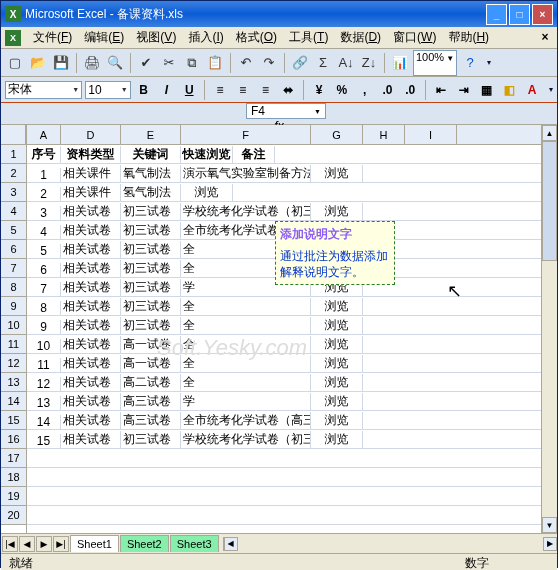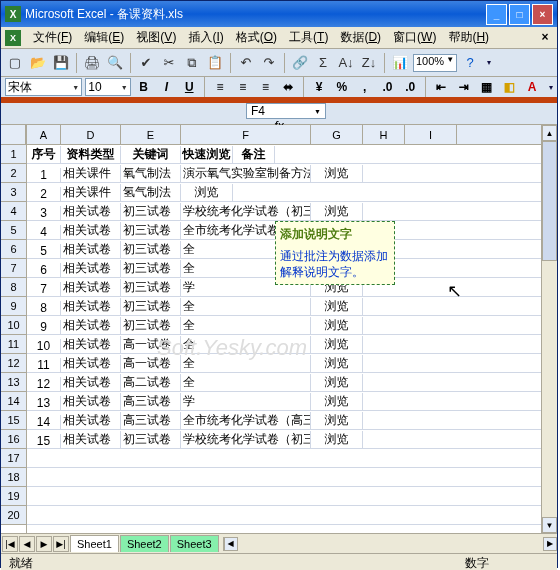--- a/index.html
+++ b/index.html
@@ -11,23 +11,23 @@
 .titlebar .winbtn { width:21px; height:21px; margin-left:2px; background:#c75050; border:1px solid #fff; display:flex; align-items:center; justify-content:center; color:#fff; font-size:10px; font-weight:bold; }
 .titlebar .winbtn.min, .titlebar .winbtn.max { background:#3d95ff; }
 .menubar { height:22px; background:#ece9d8; display:flex; align-items:center; padding:0 4px; border-bottom:1px solid #aca899; position:relative; }
 .menubar .ex-icon { width:16px; height:16px; background:#2e7d32; margin-right:6px; display:flex; align-items:center; justify-content:center; color:#fff; font-size:9px; font-weight:bold; }
 .menubar .menuitem { padding:2px 6px; cursor:default; }
 .menubar .menuitem u { text-decoration:underline; }
 .menubar .closedoc { width:16px; height:16px; margin-left:4px; font-weight:bold; text-align:center; }
 .toolbar { height:28px; background:#dbe5f1; border-bottom:1px solid #aca899; display:flex; align-items:center; padding:0 4px; gap:3px; }
 .tb-btn { width:20px; height:20px; border:1px solid transparent; display:flex; align-items:center; justify-content:center; font-size:13px; color:#333; }
 .tb-sep { width:1px; height:20px; background:#aca899; margin:0 2px; }
-.tb-combo { height:18px; border:1px solid #7f9db9; background:#fff; display:flex; align-items:flex-start; padding:0 2px; font-size:11px; }
+.tb-combo { height:26px; border:1px solid #7f9db9; background:#fff; display:flex; align-items:flex-end; padding:12px 2px; font-size:11px; }
 .tb-combo .dd { margin-left:2px; font-size:8px; }
-.fmtbar { height:26px; background:#dbe5f1; border-bottom:6px solid #c2410c; display:flex; align-items:center; padding:0 4px; gap:3px; }
+.fmtbar { height:26px; background:#dbe5f1; border-bottom:1px solid #c2410c; display:flex; align-items:center; padding:0 4px; gap:3px; }
 .fontbox { width:78px; height:18px; border:1px solid #7f9db9; background:#fff; display:flex; align-items:center; padding:0 2px; }
 .fontbox .dd, .sizebox .dd { margin-left:auto; font-size:7px; color:#333; }
 .sizebox { width:46px; height:18px; border:1px solid #7f9db9; background:#fff; display:flex; align-items:center; padding:0 2px; }
 .fmt-btn { width:20px; height:20px; display:flex; align-items:center; justify-content:center; font-weight:bold; }
 .nb-row { height:22px; background:#dbe5f1; display:flex; align-items:center; border-bottom:1px solid #aca899;flex-direction:column; }
 .namebox { width:80px; height:18px; border:1px solid #7f9db9; background:#fff; margin-left:14px; display:flex; align-items:center; padding:0 4px; }
 .namebox .dd { margin-left:auto; font-size:7px; }
 .fx { margin:0 14px; font-style:italic; }
 .fbar { flex:1; height:18px; border:1px solid #7f9db9; background:#fff; padding:0 4px; display:flex; align-items:center; margin-right:6px; }
 .grid-wrap { position:relative; height:408px; background:#fff; display:flex; }
@@ -35,21 +35,21 @@
 .corner { height:20px; background:#e4ecf7; border-bottom:1px solid #aca899; border-right:1px solid #aca899; }
 .rh { height:19px; background:#e4ecf7; border-bottom:1px solid #aca899; display:flex; align-items:center; justify-content:center; font-size:11px; color:#000; }
 .gridarea { flex:1; overflow:hidden; position:relative; }
 .colhdrs { height:20px; display:flex; background:#e4ecf7; border-bottom:1px solid #aca899; }
 .ch { border-right:1px solid #aca899; display:flex; align-items:center; justify-content:center; font-size:11px; }
 .datarow { height:19px; display:flex; border-bottom:1px solid #d0d7e5;align-items:flex-end; }
 .cell { border-right:1px solid #d0d7e5; padding:0 2px; display:flex; align-items:center; overflow:hidden; white-space:nowrap; }
 .cell.center { justify-content:center; }
 .cell.bold { font-weight:bold; text-align:center; justify-content:center; }
 .comment-box { position:absolute; border:1px dashed #2e7d32; background:#ffffe1; padding:4px; font-size:12px; line-height:16px; width:120px; }
-.comment-box .red { color:#4d7c0f; font-weight:bold; }
+.comment-box .red { color:#8b5cf6; font-weight:bold; }
 .comment-box .blue { color:#0033cc; }
 .watermark { position:absolute; color:#ddd; font-size:22px; font-style:italic; pointer-events:none; }
 .cursor-arrow { position:absolute; font-size:18px; color:#000; }
 .tabsrow { height:20px; background:#ece9d8; display:flex; align-items:center; border-top:1px solid #aca899; font-size:11px; }
 .tabbtn { width:16px; height:16px; display:flex; align-items:center; justify-content:center; border:1px solid #aca899; margin-left:1px; font-size:9px; }
 .sheettab { padding:2px 6px; border:1px solid #aca899; background:#fff; margin-left:1px; border-bottom:none; }
 .sheettab.inactive { background:#86efac; }
 .tabs-scroll { flex:1; height:14px; background:#ece9d8; border-left:1px solid #aca899; margin-left:4px; position:relative; }
 .tabs-scroll .lbtn,.tabs-scroll .rbtn { width:14px; height:14px; position:absolute; top:0; background:#e4ecf7; border:1px solid #aca899; display:flex; align-items:center; justify-content:center; font-size:8px; }
 .tabs-scroll .lbtn { left:0; } .tabs-scroll .rbtn { right:0; }

